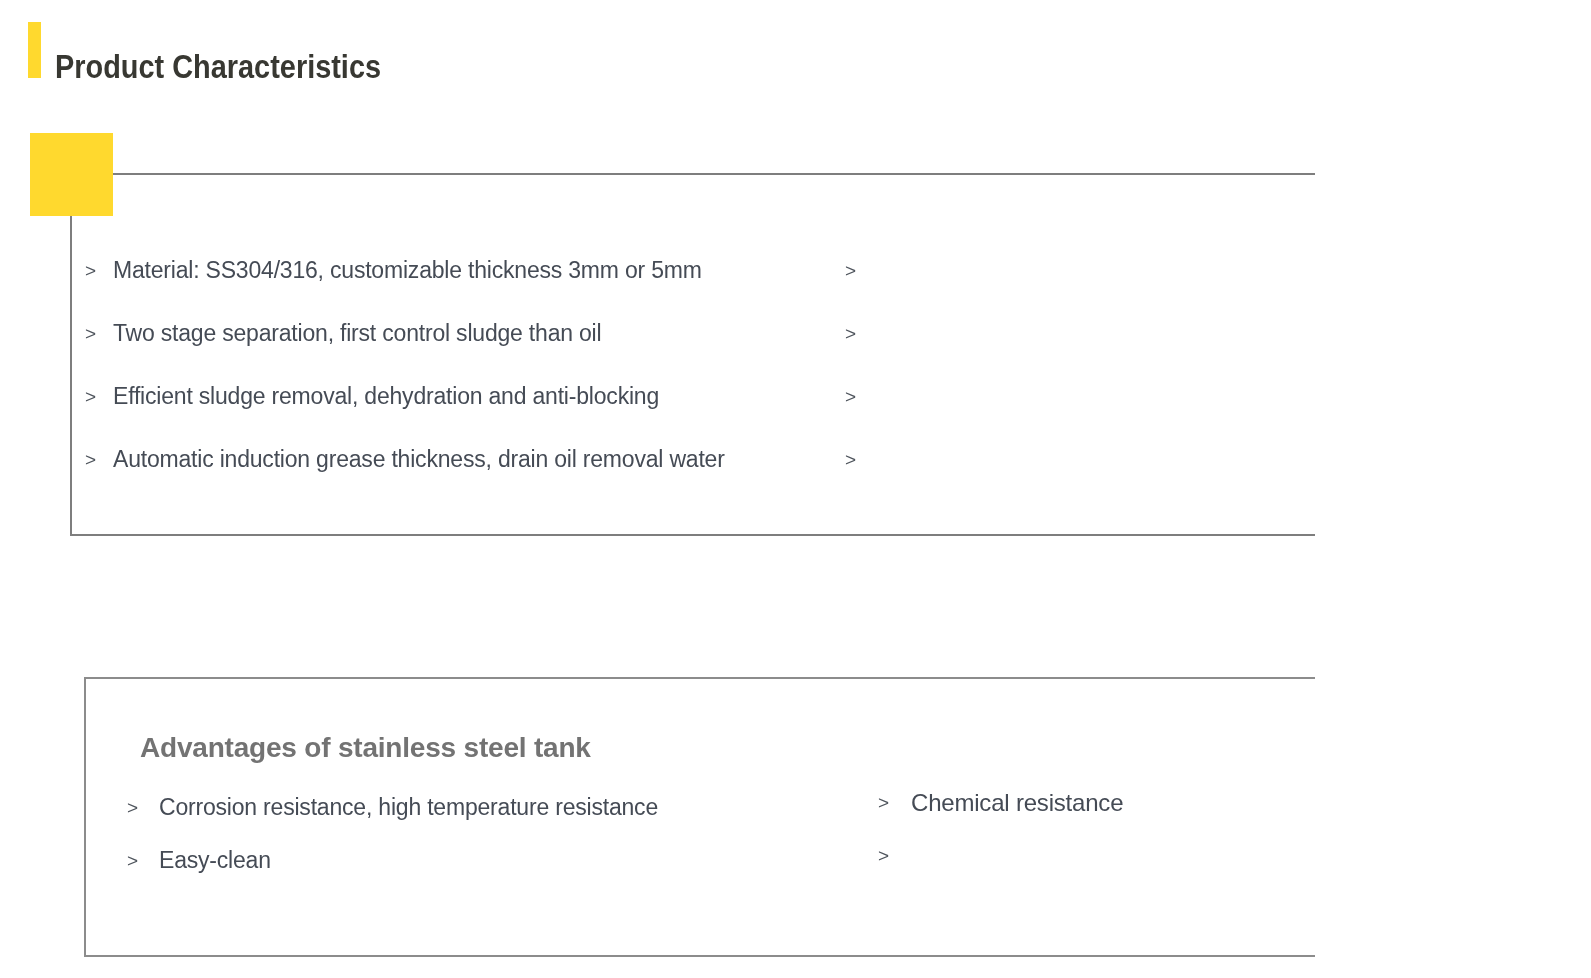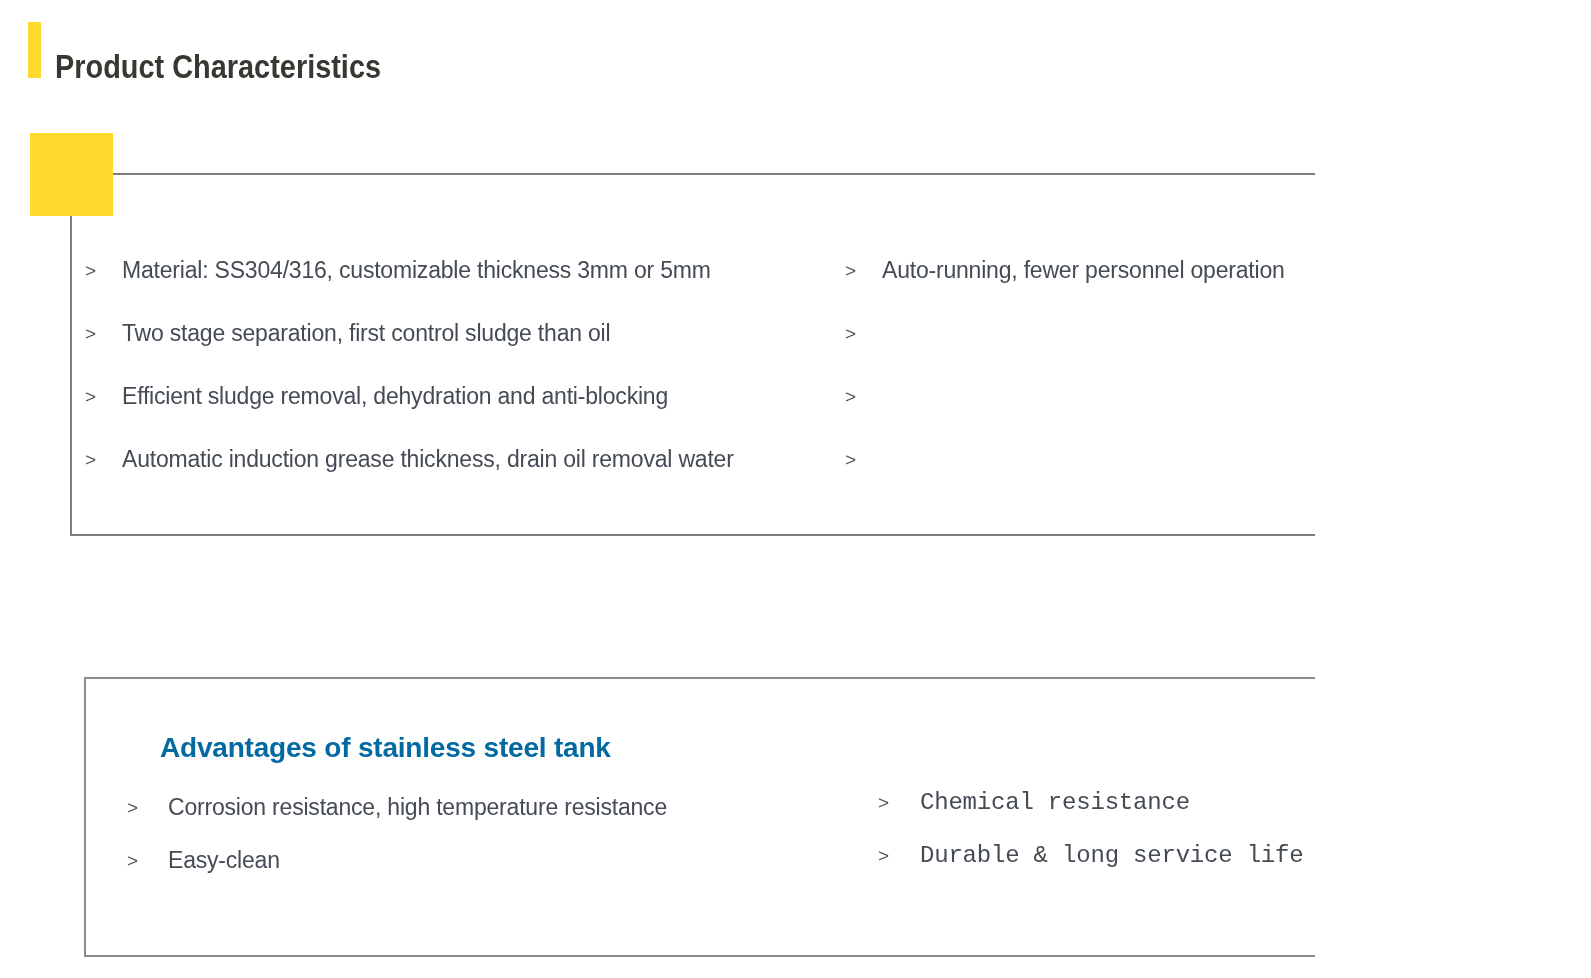--- a/index.html
+++ b/index.html
@@ -64,41 +64,39 @@
     font-size: 19px;
     color: #4E545C;
     width: 14px;
     margin-right: 14px;
   }
   .bullet-text {
     font-size: 23px;
     color: var(--body-text, #454B55);
     letter-spacing: -0.2px;
     white-space: nowrap;
-    margin-left: 9px;
   }
 
   
   .adv-title {
     position: absolute;
     left: 54px; top: 30px;
     font-size: 28px;
     font-weight: 700;
-    color: #0369a1;
+    color: #737373;
     letter-spacing: -0.2px;
     white-space: nowrap;
-    margin-left: 20px;
   }
   .adv-col { position: absolute; display: flex; flex-direction: column; }
   .adv-col.col-left  { left: 41px;  top: 102px; }
   .adv-col.col-right { left: 792px; top: 97px; }
   .adv-row { height: 53px; display: flex; align-items: center; }
   .adv-col.col-left  .marker { margin-right: 18px; }
   .adv-col.col-right .marker { margin-right: 19px; }
-  .adv-col.col-right .bullet-text { font-size: 24px; font-family: Liberation Mono, monospace; }
+  .adv-col.col-right .bullet-text { font-size: 24px; }
 </style>
 </head>
 <body>
 
 <div class="page">
 
   <div class="accent-bar"></div>
   <h1 class="page-title">Product Characteristics</h1>
 
   <div class="accent-square sq-features"></div>
@@ -119,21 +117,20 @@
       </div>
       <div class="feature-row">
         <span class="marker">&gt;</span>
         <span class="bullet-text">Automatic induction grease thickness, drain oil removal water</span>
       </div>
     </div>
 
     <div class="features-col col-right">
       <div class="feature-row">
         <span class="marker">&gt;</span>
-        <span class="bullet-text">Auto-running, fewer personnel operation</span>
       </div>
       <div class="feature-row">
         <span class="marker">&gt;</span>
       </div>
       <div class="feature-row">
         <span class="marker">&gt;</span>
       </div>
       <div class="feature-row">
         <span class="marker">&gt;</span>
       </div>
@@ -157,19 +154,18 @@
       </div>
     </div>
 
     <div class="adv-col col-right">
       <div class="adv-row">
         <span class="marker">&gt;</span>
         <span class="bullet-text">Chemical resistance</span>
       </div>
       <div class="adv-row">
         <span class="marker">&gt;</span>
-        <span class="bullet-text">Durable &amp; long service life</span>
       </div>
     </div>
 
   </div>
 
 </div>
 
 </body></html>

